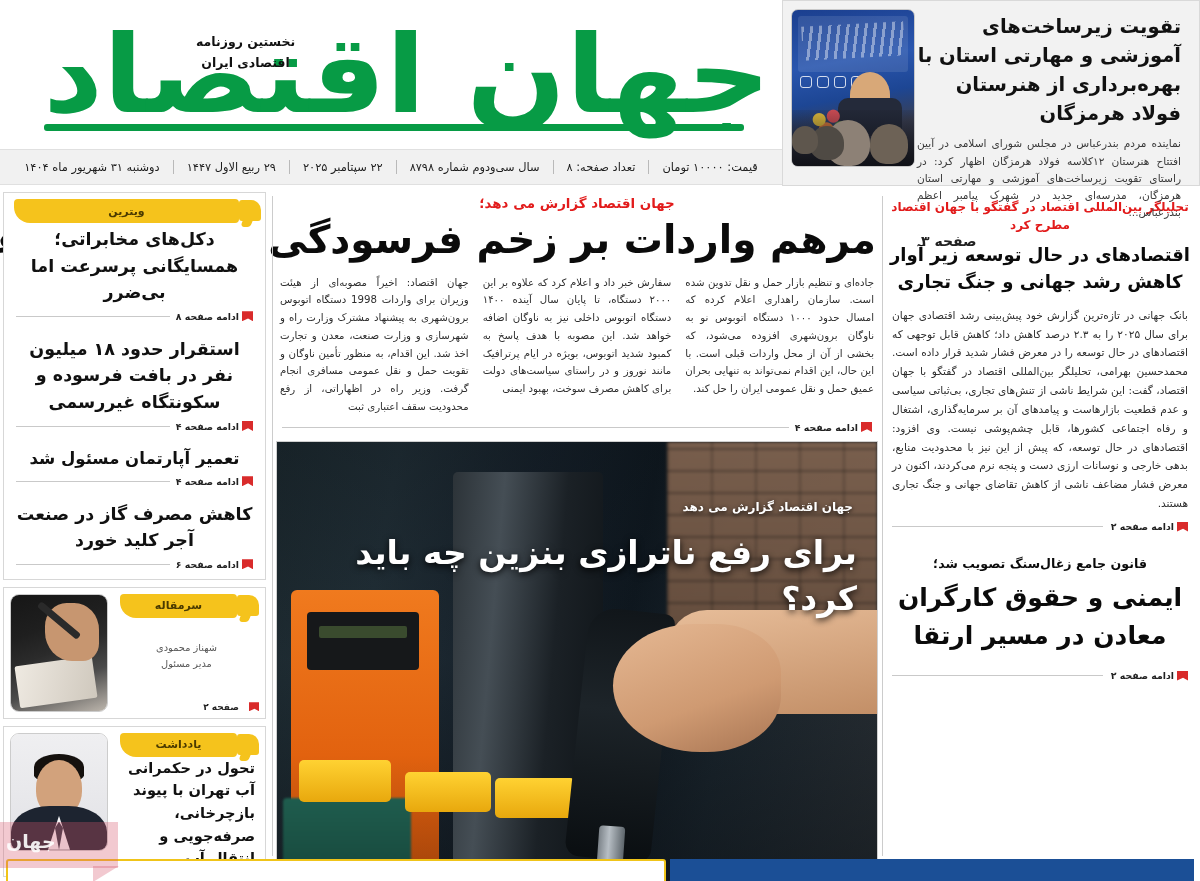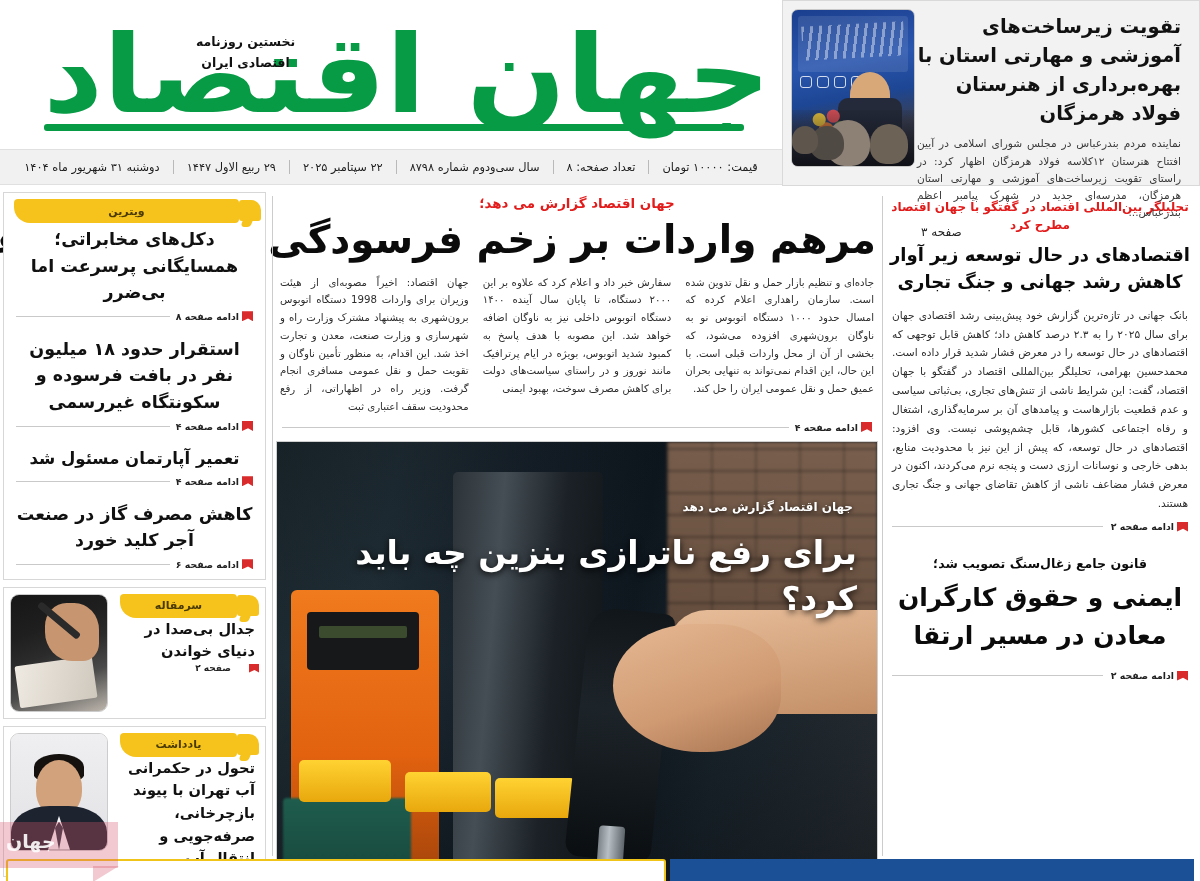--- a/index.html
+++ b/index.html
@@ -63,21 +63,21 @@
 
   .top-text { flex: 1; padding: 4px 10px 0 2px; text-align: right; }
   .top-title {
     font-size: 19.5px; font-weight: 700; line-height: 1.48; color: #111;
     letter-spacing: -0.2px;
   }
   .top-body {
     margin-top: 7px; font-size: 10.6px; line-height: 1.62; color: #3a3a3a;
     text-align: justify; text-align-last: right;
   }
-  .top-more { margin-top: 4px; font-size: 12px; font-weight:400; color:#222; text-align:left; padding-left:4px;}
+  .top-more { margin-top: 12px; font-size: 14px; font-weight:700; color:#222; text-align:left; padding-left:4px;}
 
   .top-right {
     width: 782px; height: 186px; background: #fff; position: relative;
     border-top: 1px solid transparent;
   }
   .masthead {
     height: 148px; position: relative; display:flex; align-items:center; justify-content:center;
   }
   .logo-word {
     font-size: 108px; font-weight: 700; color: #079b45; line-height: 1;
@@ -146,21 +146,21 @@
     border:1px solid #ccc;
   }
   .op-title {
     font-size: 14.6px; font-weight: 700; color:#111; text-align:right; line-height:1.55;
     padding: 6px 4px 0 0;
   }
   .op-author {
     margin-top:auto; font-size: 9.8px; color: #555; text-align:center; line-height:1.6;
     padding-bottom:4px;
   }
-  .op-more { font-size: 9px; font-weight:700; color:#222; display:flex; align-items:center; gap:18px; }
+  .op-more { font-size: 9px; font-weight:700; color:#222; display:flex; align-items:center; gap:10px;margin-top:26px; }
 
   
   .ph-desk {
     width:100%;height:100%;
     background: linear-gradient(160deg,#161616 0%, #1f1f1f 30%, #2b2b2b 48%, #4a4a4a 70%, #bdb6ad 100%);
     position:relative;
   }
   .ph-desk:before{
     content:""; position:absolute; left:6px; bottom:8px; width:78px; height:42px;
     background: linear-gradient(110deg,#efeae2,#cfc8bd); transform: rotate(-8deg); border-radius:2px;
@@ -469,21 +469,24 @@
       </div>
 
       <div class="box op-card">
         <div class="op-text">
           <div class="tagwrap" style="margin-bottom:0;">
             <div class="quote-mark"></div>
             <div class="tag">
                 <span>سرمقاله</span>
               </div>
           </div>
-          <div class="op-title">جدال بی‌صدا در دنیای خواندن</div>
+          <div class="op-author">
+            <div>شهناز محمودی</div>
+            <div>مدیر مسئول</div>
+          </div>
           <div class="op-more">
             <span class="flag" style="width:10px;height:9px;background:#d92b2b;clip-path:polygon(0 0,100% 0,100% 100%,55% 72%,0 100%);"></span>
             <span>صفحه ۲</span>
           </div>
         </div>
         <div class="op-photo">
           <div class="ph-desk">
               <div class="ph-hand"></div>
             </div>
         </div>

